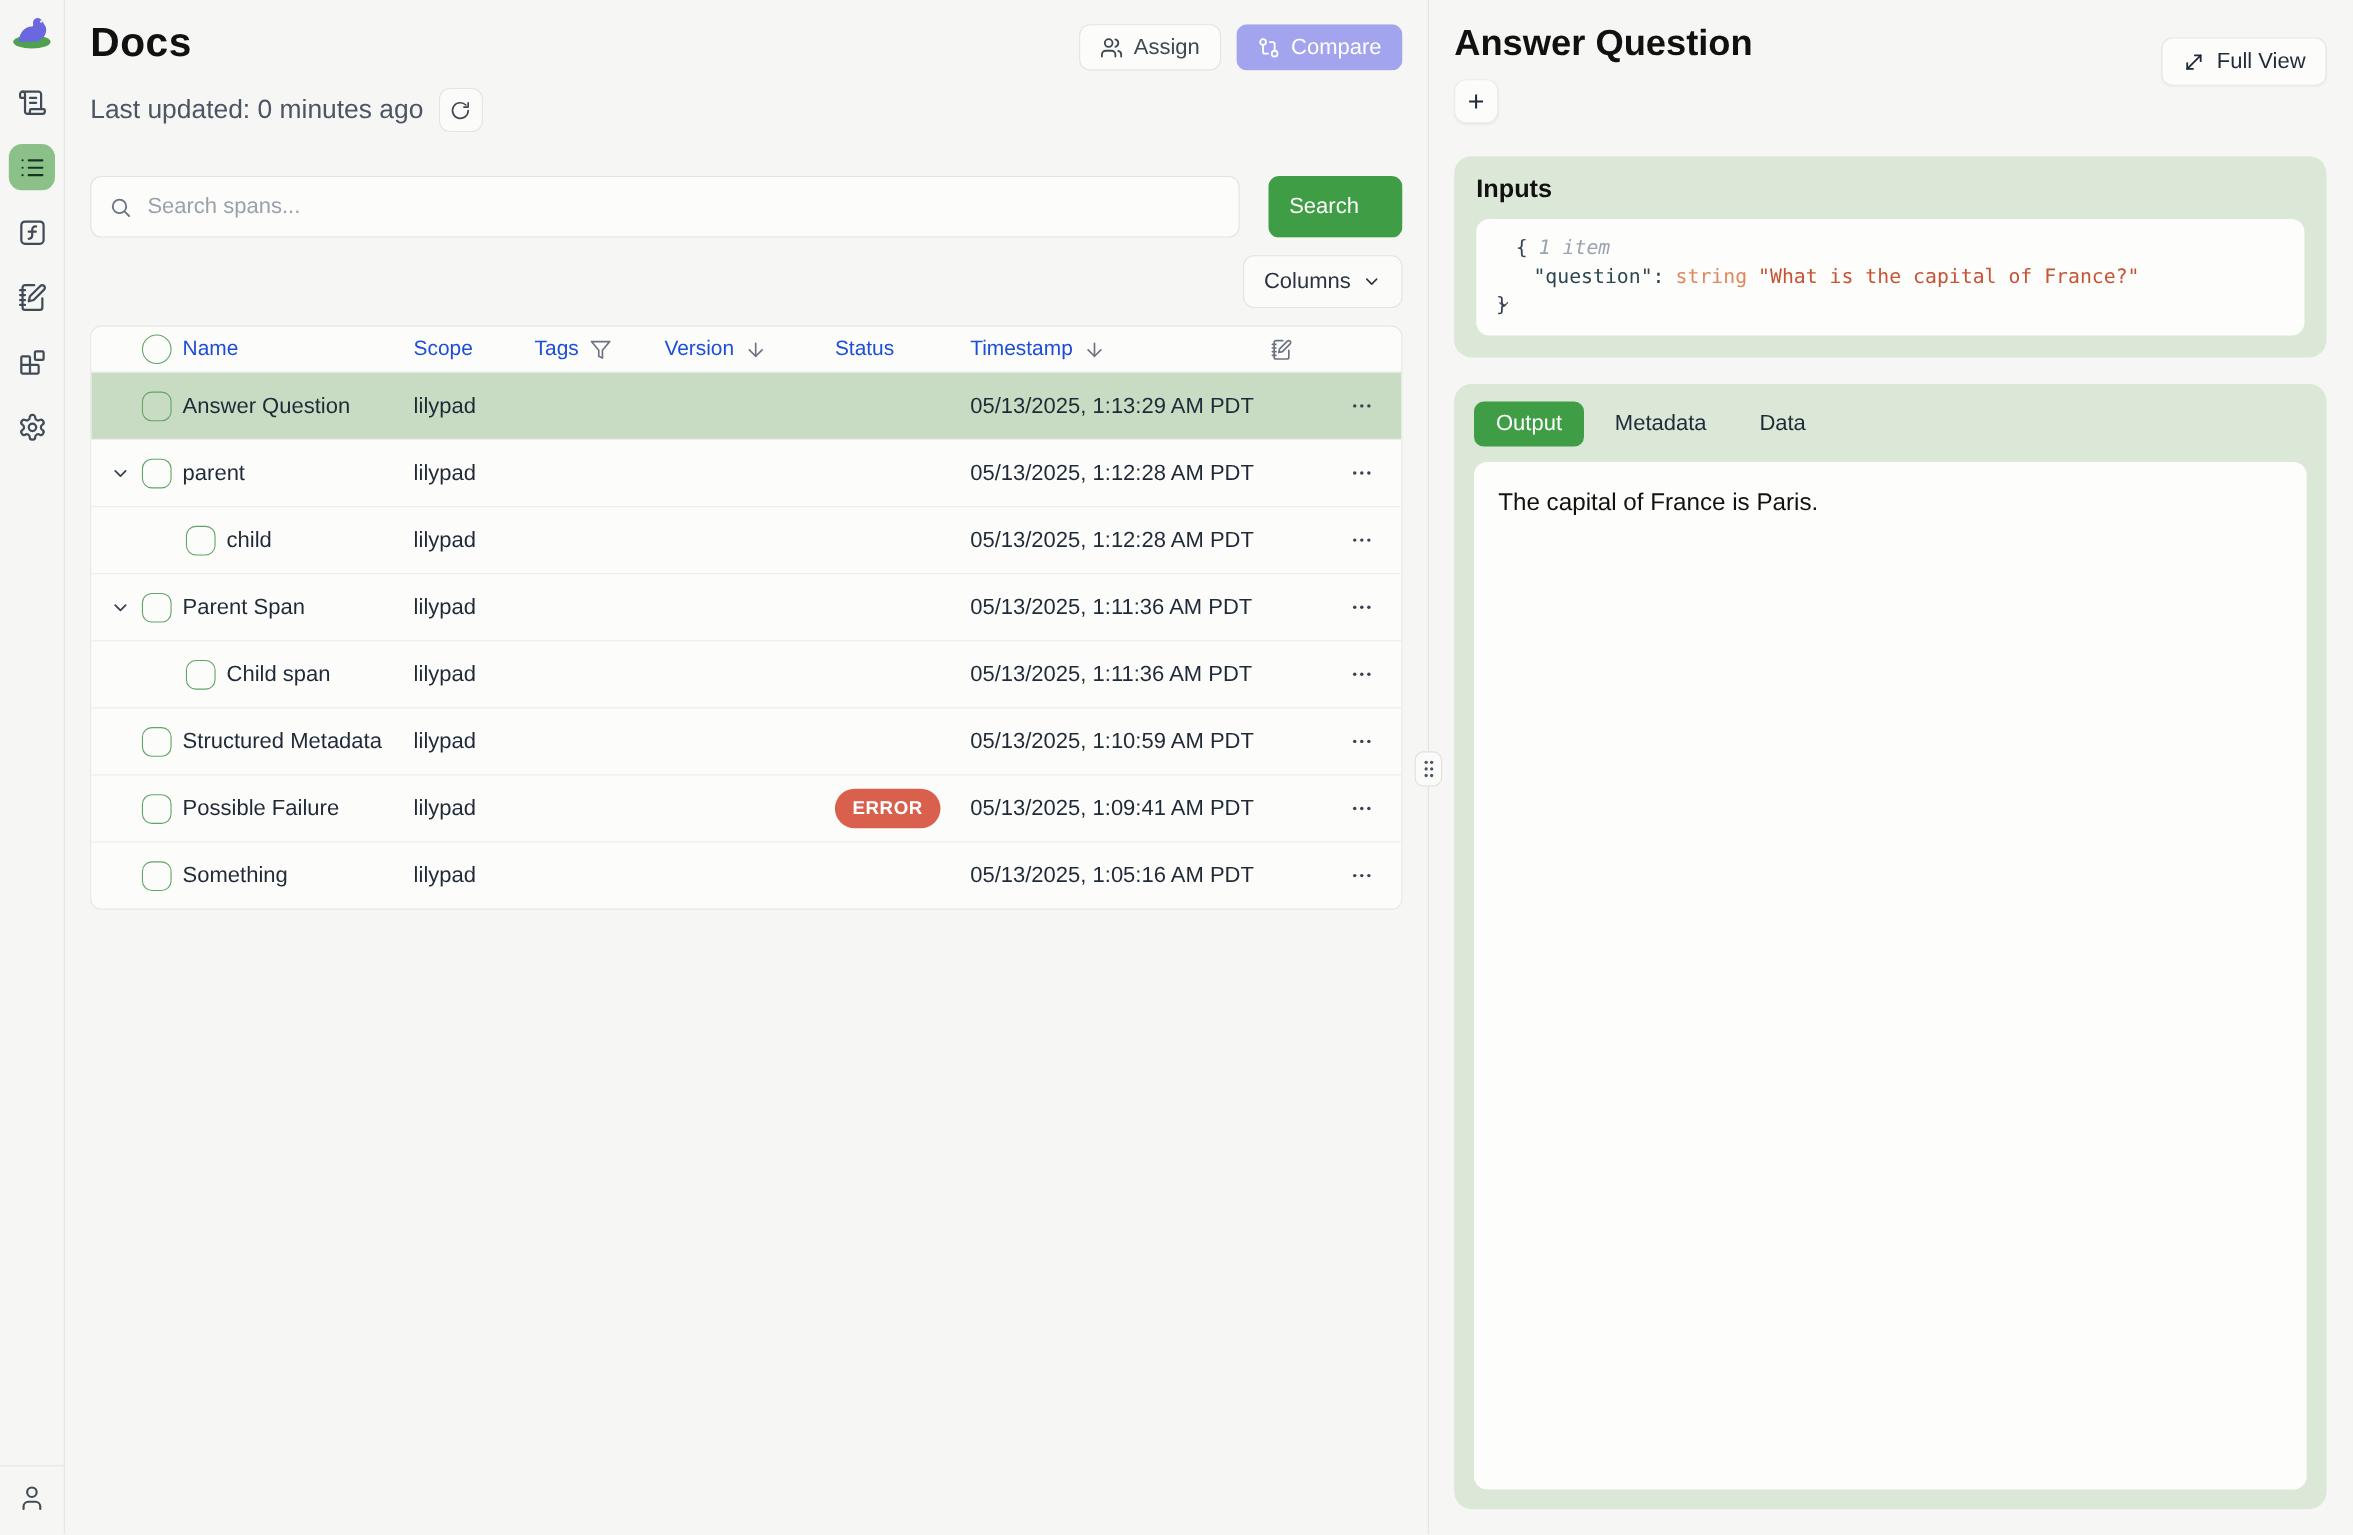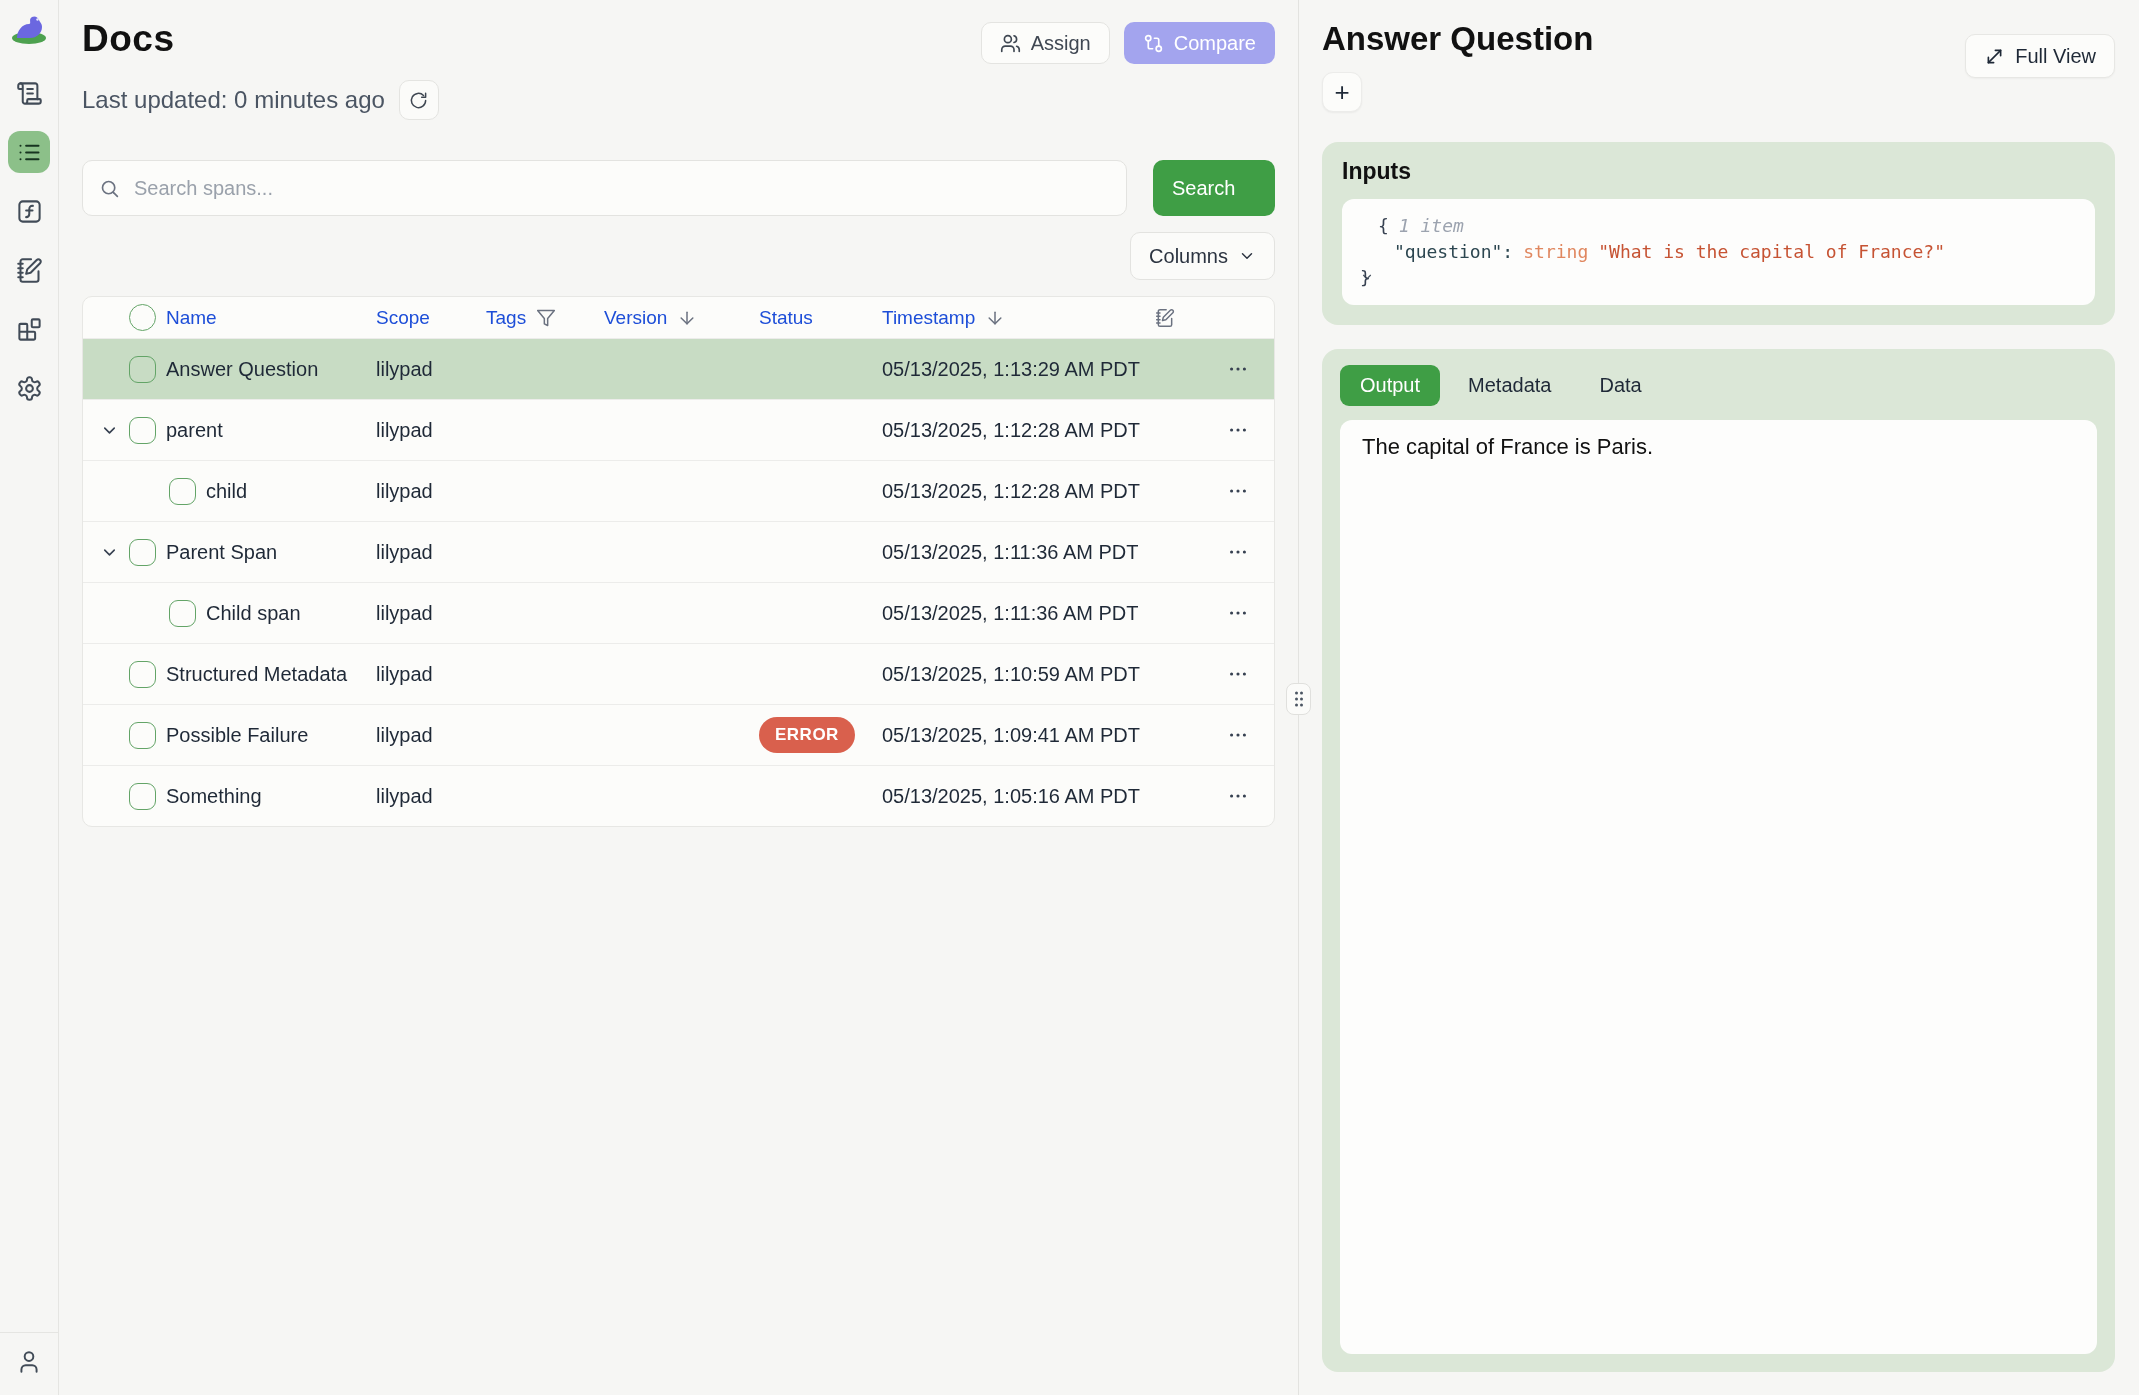--- a/index.html
+++ b/index.html
@@ -107,21 +107,21 @@
   .j-meta{color:#9ca3af;font-style:italic;margin-left:10px;}
   .j-key{color:#2c4650;}
   .j-type{color:#e0875f;margin-left:10px;}
   .j-val{color:#c65333;margin-left:10px;}
   .json-indent{padding-left:34px;}
 
   .output-card{margin-top:24px;flex:1;padding:16px 18px 18px;display:flex;flex-direction:column;min-height:0;}
   .tabs{display:flex;align-items:center;gap:8px;}
   .tab{font-size:20px;padding:9px 20px;border-radius:9px;color:#1f2937;cursor:pointer;}
   .tab.active{background:#3f9e45;color:#fff;}
-  .output-box{margin-top:14px;flex:1;background:#fdfdfc;border-radius:12px;padding:14px 22px;
+  .output-box{margin-top:14px;flex:1;background:#fdfdfc;border-radius:12px;padding:24px 22px;
               font-size:22px;color:#111;}
 </style>
 </head>
 <body>
 
 <div class="app">
 
   <div class="sidebar">
     <div class="logo">
       <svg viewBox="0 0 40 36">

